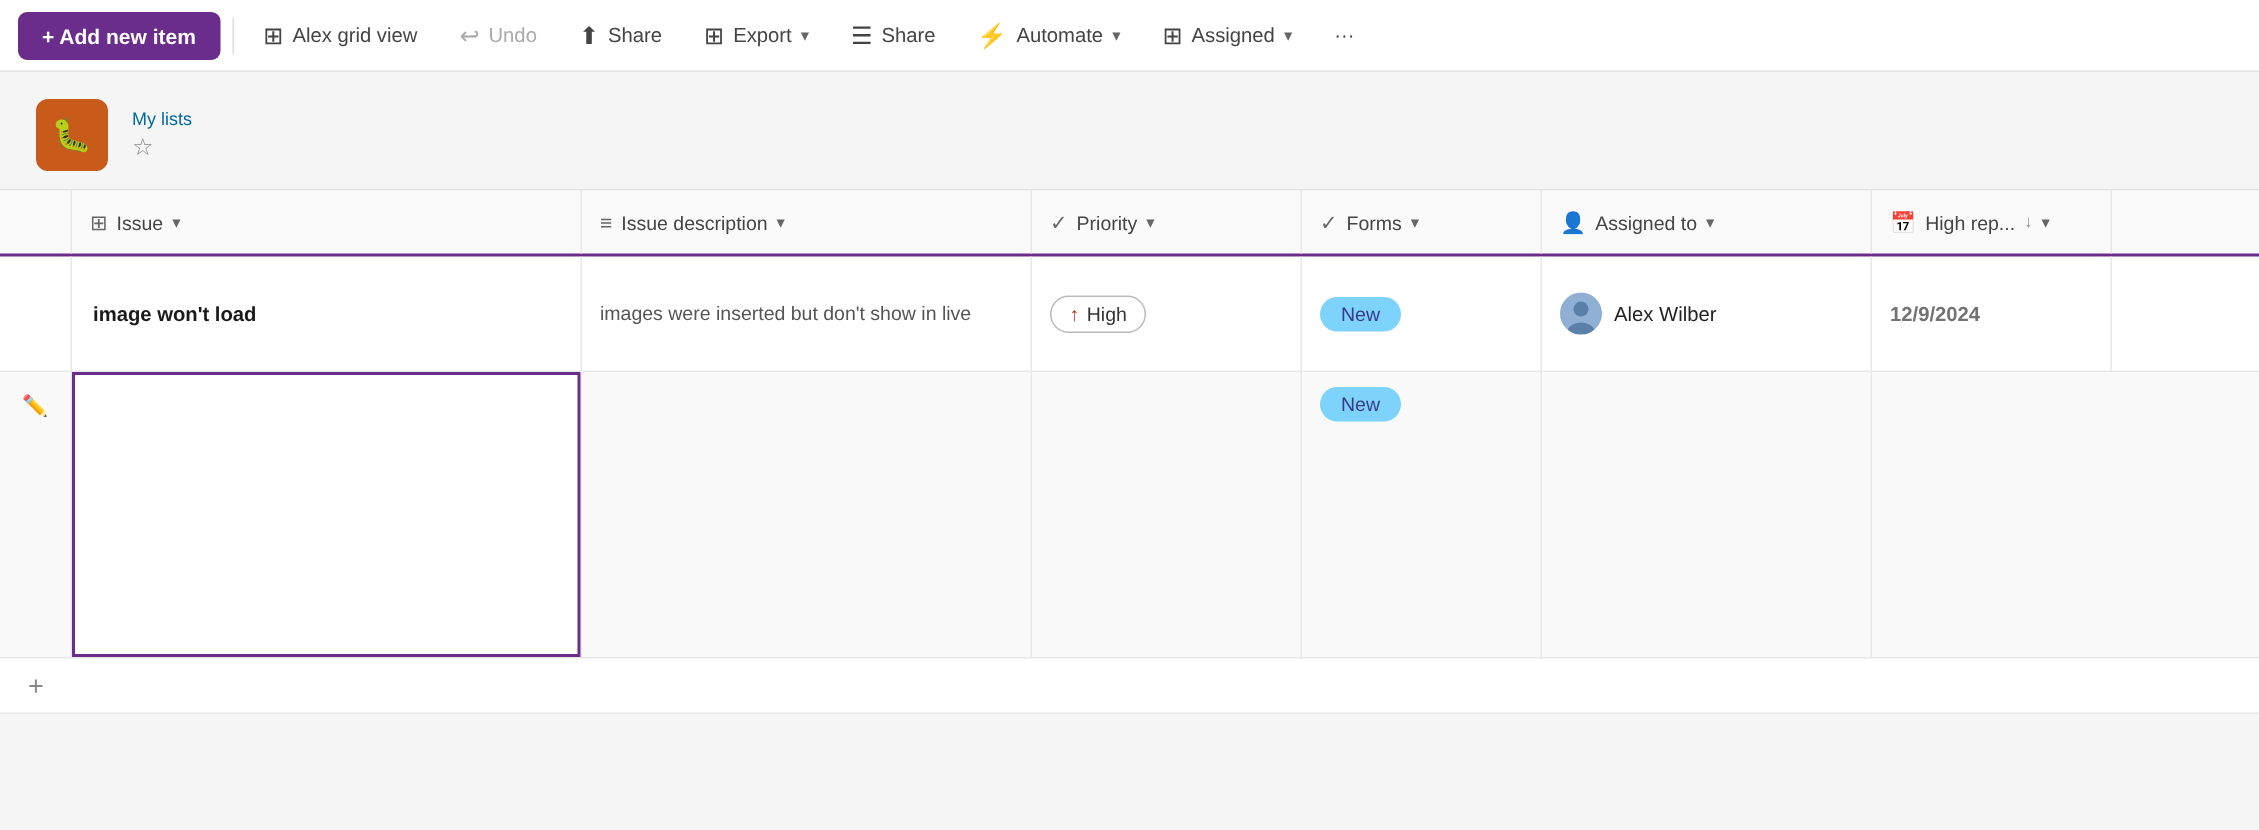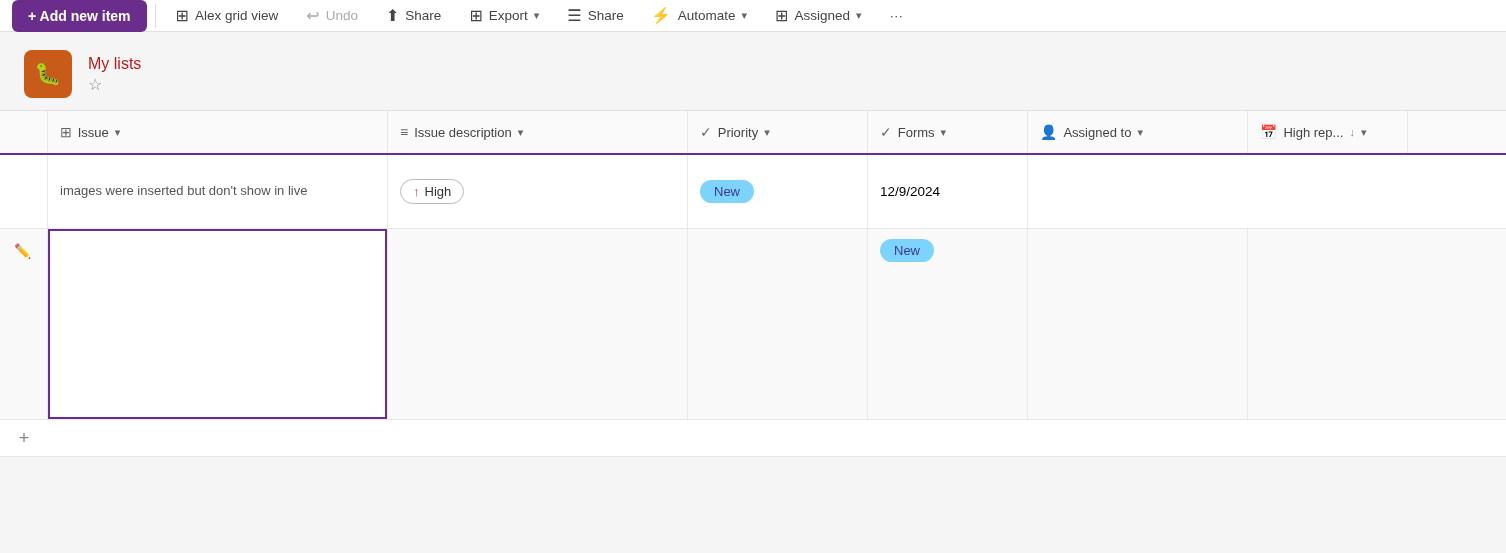--- a/index.html
+++ b/index.html
@@ -11,21 +11,21 @@
     }
 
     
     .toolbar {
       display: flex;
       align-items: center;
       background: #fff;
       border-bottom: 1px solid #e0e0e0;
       padding: 6px 12px;
       gap: 4px;
-      height: 32px;
+      height: 48px;
     }
     .toolbar-btn {
       display: flex;
       align-items: center;
       gap: 6px;
       padding: 6px 12px;
       border: none;
       background: none;
       cursor: pointer;
       color: #444;
@@ -65,21 +65,21 @@
       background: #c85a1a;
       border-radius: 8px;
       display: flex;
       align-items: center;
       justify-content: center;
       font-size: 22px;
       color: white;
       flex-shrink: 0;
     }
     .header-text { display: flex; flex-direction: column; }
-    .my-lists-label { font-size: 16px; color: #b91c1c; margin-bottom: 2px; }
+    .my-lists-label { font-size: 12px; color: #0369a1; margin-bottom: 2px; }
     .page-title {
       font-size: 22px;
       font-weight: 600;
       color: #1a1a1a;
       display: flex;
       align-items: center;
       gap: 10px;
     }
     .star-btn {
       background: none;
@@ -206,21 +206,21 @@
       overflow: hidden;
       flex-shrink: 0;
     }
     
     .avatar-svg {
       width: 28px;
       height: 28px;
     }
 
     
-    .date-cell { color: #000000; }
+    .date-cell { color: #737373; font-weight: bold; }
     .edit-icon-btn {
       background: none;
       border: none;
       cursor: pointer;
       color: #888;
       font-size: 14px;
       padding: 2px;
     }
 
     
@@ -345,36 +345,51 @@
       <span class="col-icon">📅</span>
       <span>High rep...</span>
       <span class="sort-icon">↓</span>
       <span class="chevron">▾</span>
     </div>
   </div>
 
   <div class="grid-row">
     <div class="row-num-cell"></div>
 
+    <div class="grid-cell issue-title-cell">
+      <span>image won't load</span>
+    </div>
 
     <div class="grid-cell desc-cell">
       <span>images were inserted but don't show in live</span>
     </div>
 
     <div class="grid-cell">
       <span class="priority-badge">
         <span class="priority-up">↑</span>
         <span>High</span>
       </span>
     </div>
 
     <div class="grid-cell">
       <span class="status-badge">New</span>
     </div>
 
+    <div class="grid-cell">
+      <div class="assignee-cell">
+        <div class="avatar">
+          <svg class="avatar-svg" viewBox="0 0 28 28" xmlns="http://www.w3.org/2000/svg">
+            <circle cx="14" cy="14" r="14" fill="#8fafd4"></circle>
+            <circle cx="14" cy="11" r="5" fill="#5a7fa8"></circle>
+            <ellipse cx="14" cy="26" rx="9" ry="6" fill="#5a7fa8"></ellipse>
+          </svg>
+        </div>
+        <span>Alex Wilber</span>
+      </div>
+    </div>
 
     <div class="grid-cell date-cell">
       <span>12/9/2024</span>
     </div>
   </div>
 
   <div style="display:grid; grid-template-columns: 48px 340px 300px 180px 160px 220px 160px; border-bottom:1px solid #e8e8e8; background:#f9f9f9; position:relative;">
 
     <div style="border-right:1px solid #e8e8e8; display:flex; align-items:flex-start; justify-content:center; padding-top:12px;">
       <button class="edit-icon-btn">✏️</button>

